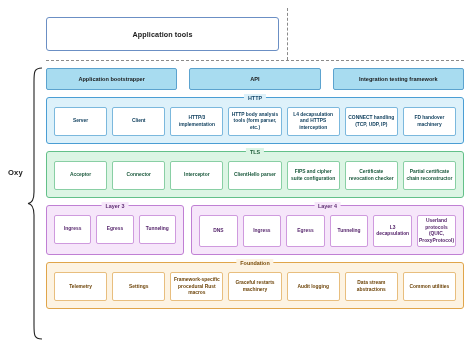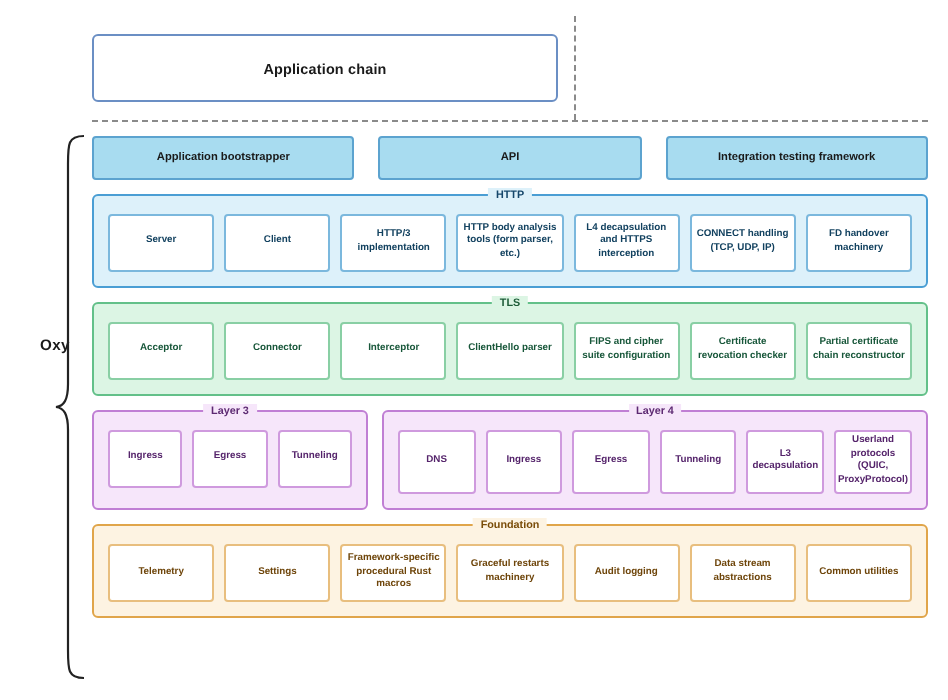--- a/index.html
+++ b/index.html
@@ -63,21 +63,21 @@
     left: 46px;
     top: 60px;
     width: 418px;
     height: 0;
     border-top: 1px dashed #8a8a8a;
   }
 
   
   .oxy-label {
     position: absolute;
-    left: 20px;
+    left: 8px;
     top: 168px;
     font-size: 7.6px;
     font-weight: bold;
     letter-spacing: .2px;
   }
   .brace {
     position: absolute;
     left: 27px;
     top: 66px;
     width: 16px;
@@ -180,21 +180,21 @@
   .layer.foundation { background: #fdf3e2; border-color: #e0a54a; margin-bottom: 0; }
   .layer.foundation > .legend { color: #7a4c08; background: #fdf3e2; }
   .layer.foundation .cell { border-color: #e8be7e; color: #6e450a; background: #ffffff; }
 </style>
 </head>
 <body>
 
 <div class="diagram">
 
   <div class="app-row">
-    <div class="app-box code">Application chain</div>
+    <div class="app-box code">Application tools</div>
   </div>
   <div class="v-sep"></div>
   <div class="h-sep"></div>
 
   <div class="oxy-label">Oxy</div>
   <svg class="brace" viewBox="0 0 16 275" preserveAspectRatio="none">
     <path d="M15,2 C7,2 7,6 7,16 L7,126 C7,134 5,137 1,137.5 C5,138 7,141 7,149 L7,259 C7,269 7,273 15,273" fill="none" stroke="#222" stroke-width="1.1" vector-effect="non-scaling-stroke"></path>
   </svg>
 
   <div class="stack">

